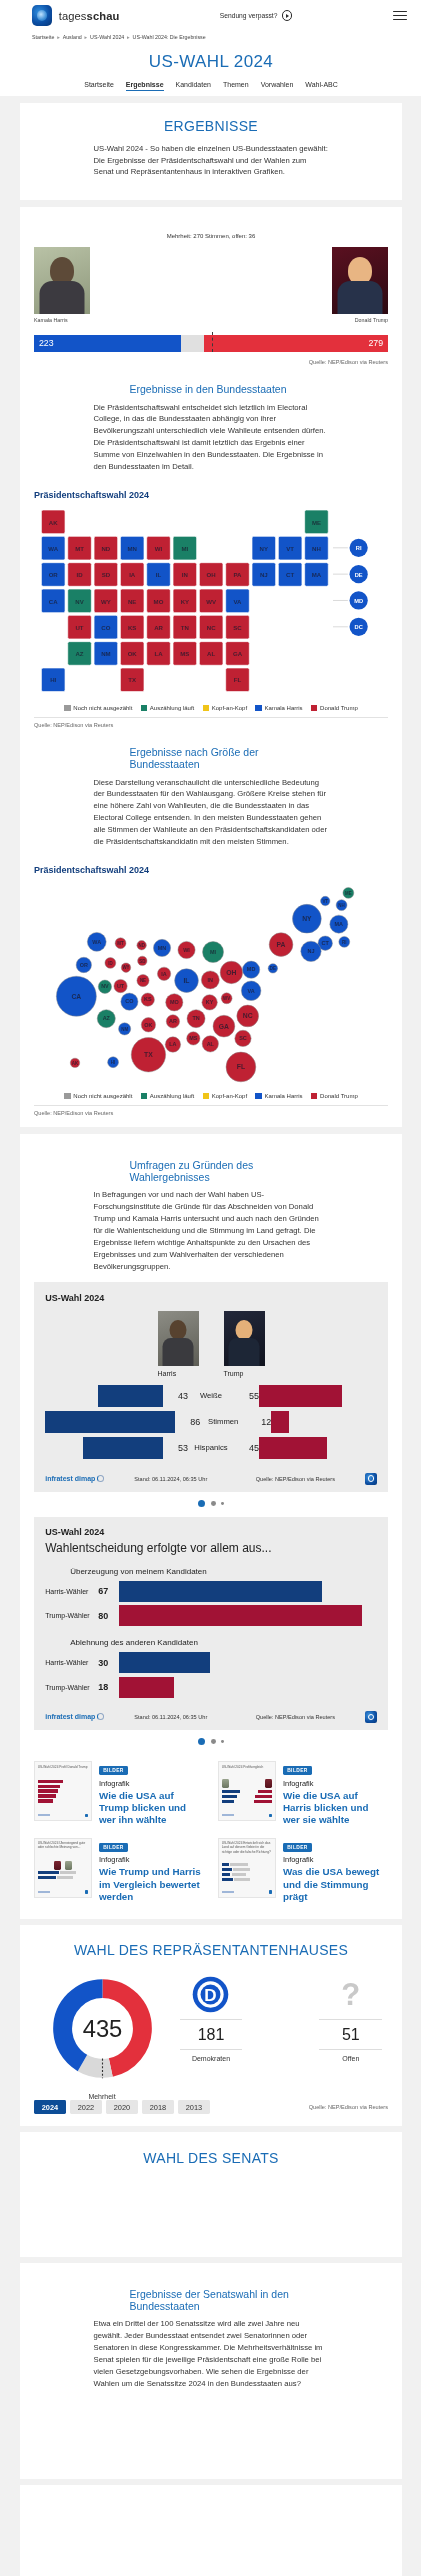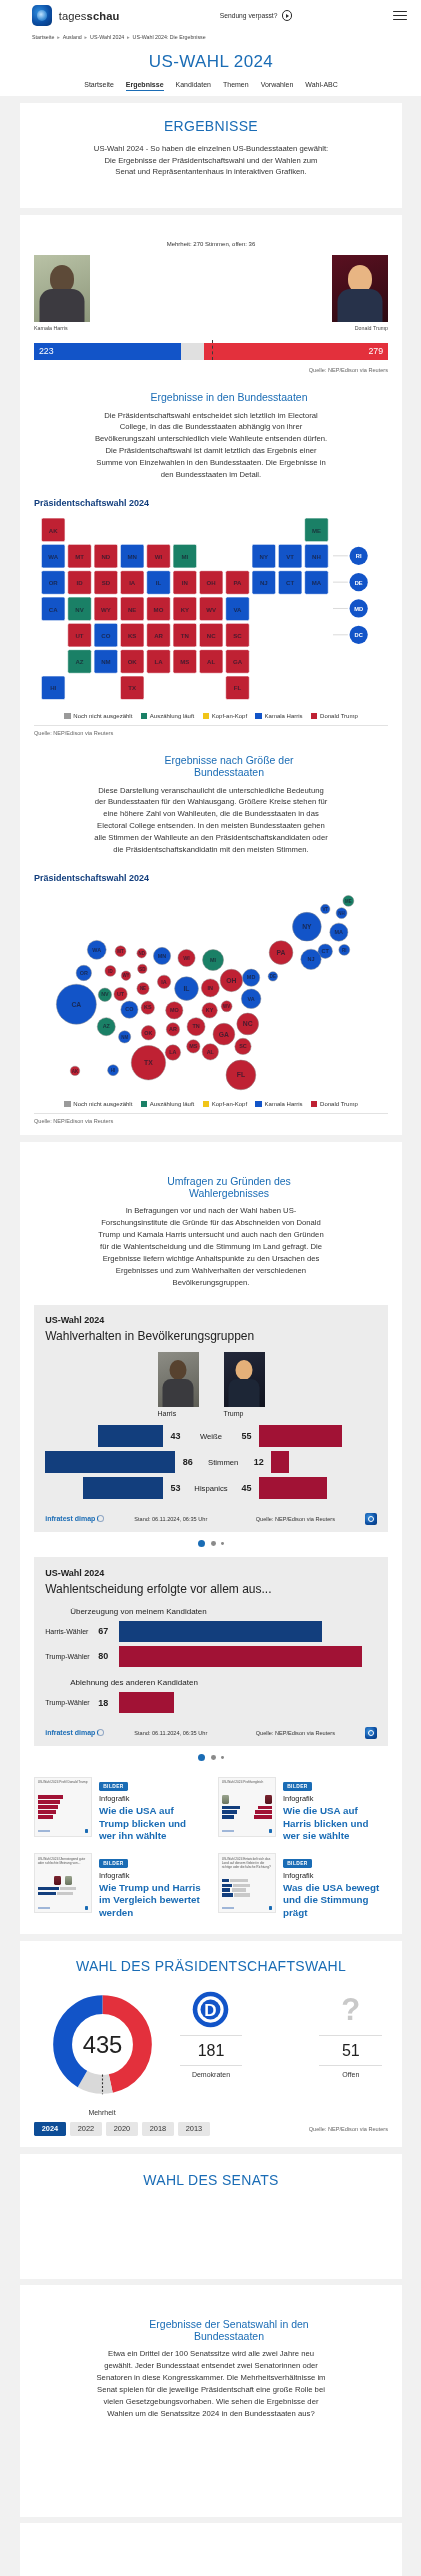--- a/index.html
+++ b/index.html
@@ -23,21 +23,21 @@
   .crumbs a { color:#444; text-decoration:none; }
   .crumbs .sep { color:#999; margin:0 2.8px; }
   
   .hero { padding:7px 0 0; }
   .hero-title { text-align:center; color:#1a6cb5; font-size:17px; font-weight:400; letter-spacing:0.4px; }
   .tabs { display:flex; justify-content:center; gap:12px; margin:9px 0 0; padding-bottom:4.9px; }
   .tab { font-size:7px; color:#2b2b2b; padding-bottom:2.1px; cursor:pointer; }
   .tab.active { font-weight:bold; border-bottom:1.4px solid #1a6cb5; }
   
   .sec-title { text-align:center; color:#1a6cb5; font-size:14px; font-weight:400; letter-spacing:0.3px; }
-  .copy { width:235px; margin:16px auto;text-align:center; }
+  .copy { width:235px; margin:8px auto; }
   .copy p { font-size:7.7px; line-height:1.55; color:#333; }
   .sub-h { color:#1a6cb5; font-size:10.5px; font-weight:400; margin-bottom:6.3px;padding-left:36px; }
   .kicker-line { font-size:9px; font-weight:bold; color:#123e7d; padding:0 14px; }
   .src { font-size:5.6px; color:#666; }
   .divider { border-top:0.7px solid #e2e2e2; margin:5.6px 14px 0; }
   
   .cand-zone { position:relative; height:83px; margin:8.4px 14px 0; }
   .photo { width:56px; height:67px; position:absolute; top:0; overflow:hidden; }
   .photo .bg { position:absolute; inset:0; }
   .photo .head { position:absolute; left:50%; top:9.8px; transform:translateX(-50%); width:24px; height:28px; border-radius:50% 50% 46% 46%; }
@@ -60,21 +60,21 @@
   .poll-card { background:#ececec; margin:9.8px 14px 0; padding:10.5px 11.2px 7px; }
   .poll-kicker { font-size:9px; font-weight:bold; color:#222; }
   .poll-title { font-size:12px; color:#222; margin-top:4.2px; }
   .poll-photos { display:flex; justify-content:center; gap:25px; margin-top:8.4px; }
   .pp-col .photo2 { width:41px; height:55px; position:relative; overflow:hidden; }
   .pp-col .nm { font-size:7px; color:#222; margin-top:3.5px; }
   .demo-rows { margin-top:7px; }
   .demo-row { display:grid; grid-template-columns:1fr 25px 46px 25px 1fr; align-items:center; height:24px; margin-bottom:2.1px; }
   .demo-row .bl { justify-self:end; height:22px; background:#123e7d; }
   .demo-row .br { justify-self:start; height:22px; background:#a11235; }
-  .demo-row .v { font-size:9px; font-weight:bold; color:#222; text-align:center; }
+  .demo-row .v { font-size:9px; font-weight:normal; color:#222; text-align:right; }
   .demo-row .lab { font-size:7.7px; color:#222; text-align:center; }
   .poll-footer { display:flex; align-items:center; gap:5.6px; margin-top:9.8px; padding-top:2.8px; }
   .ifd { display:flex; align-items:center; gap:2.1px; font-size:7px; font-weight:bold; color:#1a6cb5; }
   .ifd .arc { width:7px; height:7px; border:1.8px solid #8fa6c4; border-left-color:#1a6cb5; border-radius:50%; }
   .pf-mid { flex:1; display:flex; justify-content:space-around; font-size:5.6px; color:#333; }
   .ard-sq { width:12px; height:12px; border-radius:2.1px; background:radial-gradient(circle at 35% 35%, #3d94e0, #0c4da0 60%, #083a7c); position:relative; }
   .ard-sq::after { content:""; position:absolute; inset:2.8px; border:1px solid #fff; border-radius:50%; }
   .dots { display:flex; justify-content:center; align-items:center; gap:5.6px; margin:8.4px 0 2.8px; }
   .dots i { border-radius:50%; background:#8a8a8a; display:block; cursor:pointer; }
   .dots i.d1 { width:7px; height:7px; background:#1a6cb5; }
@@ -111,21 +111,21 @@
   .donut-col { width:130px; text-align:center; }
   .donut-col .mehrheit { font-size:7px; color:#333; margin-top:2.8px; }
   .party-cols { flex:1; display:flex; justify-content:space-between; padding:5.6px 2.8px 0 12.6px; }
   .pcol { width:31%; text-align:center; }
   .pcol .ico { height:39px; display:flex; align-items:center; justify-content:center; }
   .pcol .num { font-size:16px; color:#222; border-top:0.7px solid #ddd; border-bottom:0.7px solid #ddd; padding:5.6px 0; margin-top:5.6px; }
   .pcol .plab { font-size:7px; color:#333; margin-top:4.9px; }
   .q-ic { font-size:31px; font-weight:bold; color:#c9c9c9; line-height:1; }
   .gop { background:#d81f33; color:#fff; font-weight:bold; font-size:14px; letter-spacing:0.4px; padding:6.3px 7px; position:relative; }
   .gop i { position:absolute; right:2.1px; bottom:4.2px; width:4.2px; height:4.2px; border:0.7px solid #fff; border-radius:50%; font-style:normal; }
-  .years { display:flex; gap:4.2px; margin:6px 14px 0; align-items:center; }
+  .years { display:flex; gap:4.2px; margin:0 14px 0; align-items:center; }
   .yr { font-size:7.4px; padding:2.8px 7.7px; background:#e6e6e6; color:#333; border-radius:1.4px; cursor:pointer; }
   .yr.active { background:#0d4d97; color:#fff; font-weight:bold; }
   .years .src { margin-left:auto; }
   svg text { font-family:"Liberation Sans", sans-serif; }
 </style>
 </head>
 <body>
 
 <header class="full">
   <div class="hdr">
@@ -668,21 +668,20 @@
 </section>
 
 <section class="page-card" style="padding:17px 0 15.5px;">
   <div class="copy">
     <h3 class="sub-h">Umfragen zu Gründen des Wahlergebnisses</h3>
     <p>In Befragungen vor und nach der Wahl haben US-Forschungsinstitute die Gründe für das Abschneiden von Donald Trump und Kamala Harris untersucht und auch nach den Gründen für die Wahlentscheidung und die Stimmung im Land gefragt. Die Ergebnisse liefern wichtige Anhaltspunkte zu den Ursachen des Ergebnisses und zum Wahlverhalten der verschiedenen Bevölkerungsgruppen.</p>
   </div>
 
   <div class="poll-card">
     <div class="poll-kicker">US-Wahl 2024</div>
-    <div class="poll-title">Wahlverhalten in Bevölkerungsgruppen</div>
     <div class="poll-photos">
       <div class="pp-col">
         <div class="photo2" style="background:linear-gradient(160deg,#8d8d85,#5d5d55);">
             <span style="position:absolute;left:50%;top:8.4px;transform:translateX(-50%);width:17px;height:20.4px;border-radius:50%;background:#57422f;"></span>
             <span style="position:absolute;left:50%;top:27px;transform:translateX(-50%);width:31px;height:28px;border-radius:8.4px 8.4px 0 0;background:#3a3a3e;"></span>
           </div>
         <div class="nm">Harris</div>
       </div>
       <div class="pp-col">
         <div class="photo2" style="background:linear-gradient(160deg,#23283a,#10131e);">
@@ -743,20 +742,25 @@
           <div class="rv">67</div>
           <div class="rb" style="background: rgb(18, 62, 125); width: 78.8235%;"></div>
         </div>
         <div class="reason-row">
           <div class="rl">Trump-Wähler</div>
           <div class="rv">80</div>
           <div class="rb" style="background: rgb(161, 18, 53); width: 94.1176%;"></div>
         </div>
         <div class="grp-lab">Ablehnung des anderen Kandidaten</div>
         <div class="reason-row">
+          <div class="rl">Harris-Wähler</div>
+          <div class="rv">30</div>
+          <div class="rb" style="background: rgb(18, 62, 125); width: 35.2941%;"></div>
+        </div>
+        <div class="reason-row">
           <div class="rl">Trump-Wähler</div>
           <div class="rv">18</div>
           <div class="rb" style="background: rgb(161, 18, 53); width: 21.1765%;"></div>
         </div>
       </div>
     <div class="poll-footer">
       <span class="ifd">
           <span>infratest dimap</span>
           <span class="arc"></span>
         </span>
@@ -879,21 +883,21 @@
             <span class="b1"></span>
             <span class="b2"></span>
           </div>
         </div>
         <div class="t-body"><span class="badge">BILDER</span><div class="t-kicker">Infografik</div><div class="t-title">Was die USA bewegt und die Stimmung prägt</div></div>
       </div>
     </div>
 </section>
 
 <section class="page-card" style="padding:17px 0 11.2px;">
-  <h2 class="sec-title">WAHL DES PRÄSIDENTSCHAFTSWAHL</h2>
+  <h2 class="sec-title">WAHL DES REPRÄSENTANTENHAUSES</h2>
   <div class="house-flex">
     <div class="donut-col">
       <div id="house-donut"><svg viewBox="0 0 170 170" width="119" height="119">
             <circle cx="85" cy="85" r="57" fill="none" stroke="#e3303c" stroke-width="27" pathLength="100" stroke-dasharray="46.666666666666664 53.333333333333336" stroke-dashoffset="0" transform="rotate(-90 85 85)"></circle>
             <circle cx="85" cy="85" r="57" fill="none" stroke="#d9d9d9" stroke-width="27" pathLength="100" stroke-dasharray="11.724137931034482 88.27586206896552" stroke-dashoffset="-46.666666666666664" transform="rotate(-90 85 85)"></circle>
             <circle cx="85" cy="85" r="57" fill="none" stroke="#1254c8" stroke-width="27" pathLength="100" stroke-dasharray="41.60919540229885 58.39080459770115" stroke-dashoffset="-58.39080459770115" transform="rotate(-90 85 85)"></circle>
             <line x1="85" y1="128" x2="85" y2="156" stroke="#333" stroke-width="1.6" stroke-dasharray="3 2.4"></line>
             <text x="85" y="97" text-anchor="middle" font-size="34" fill="#222">435</text>
           </svg></div>
       <div class="mehrheit">Mehrheit</div>

